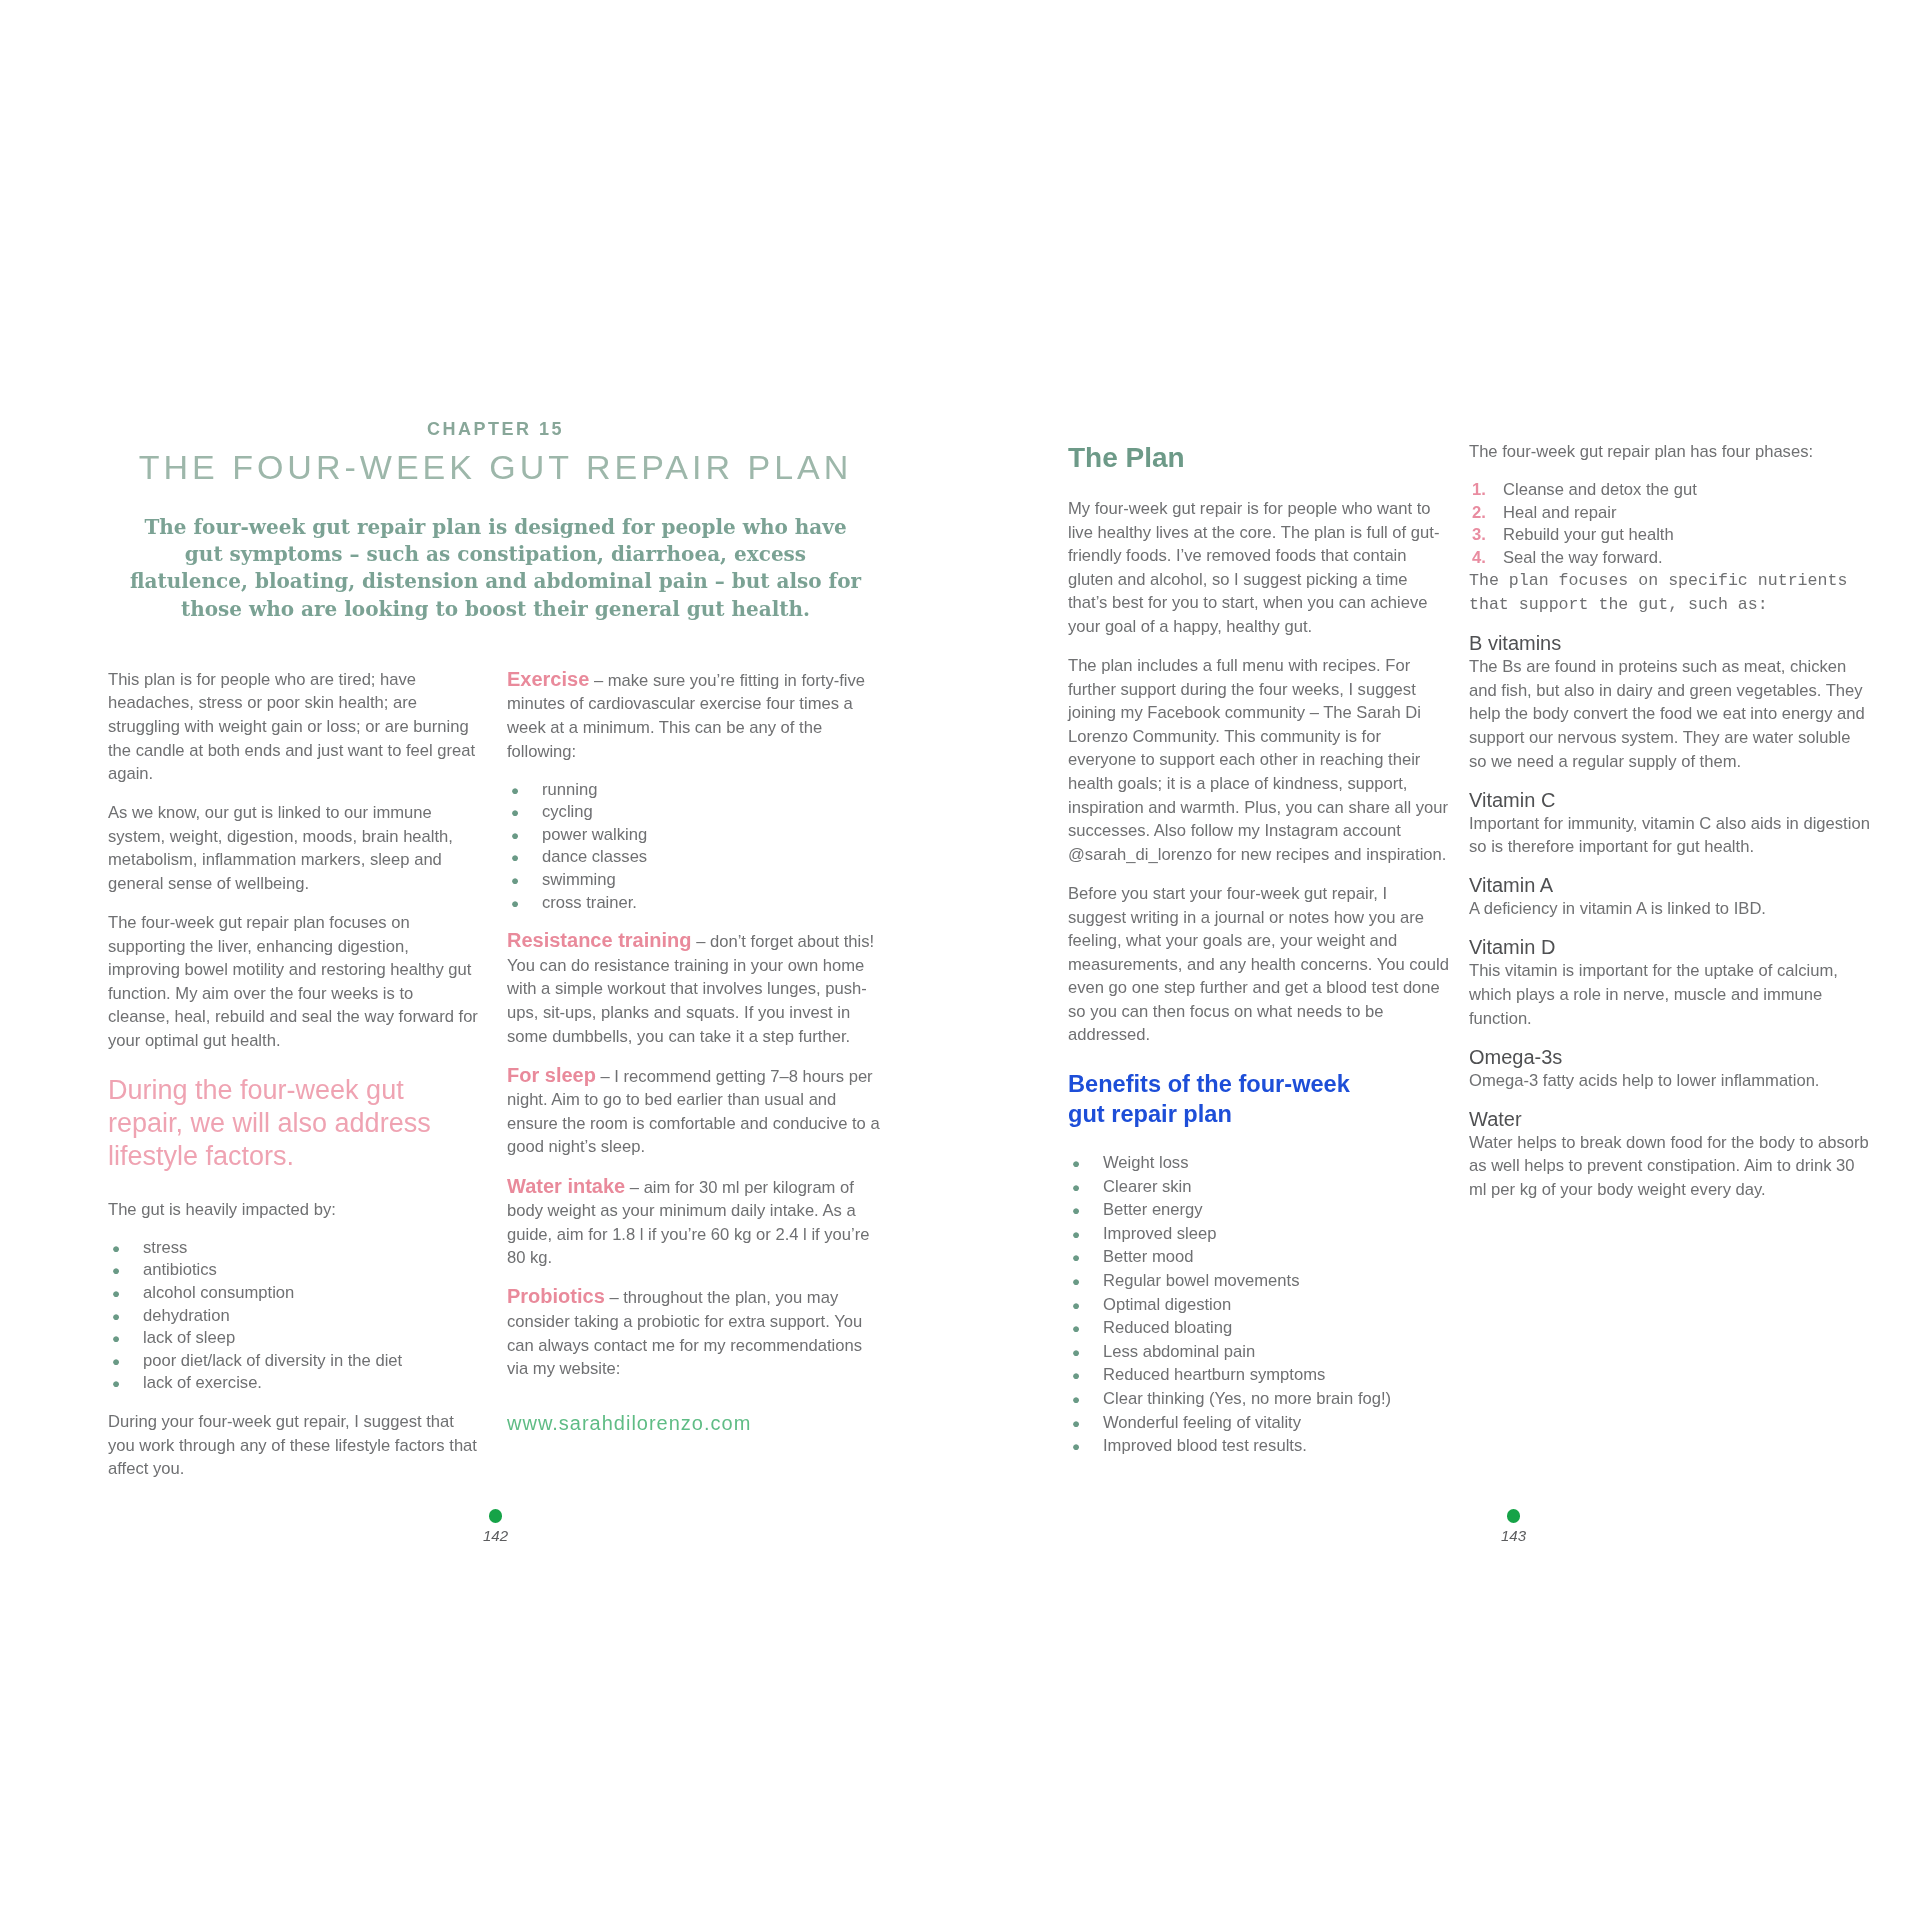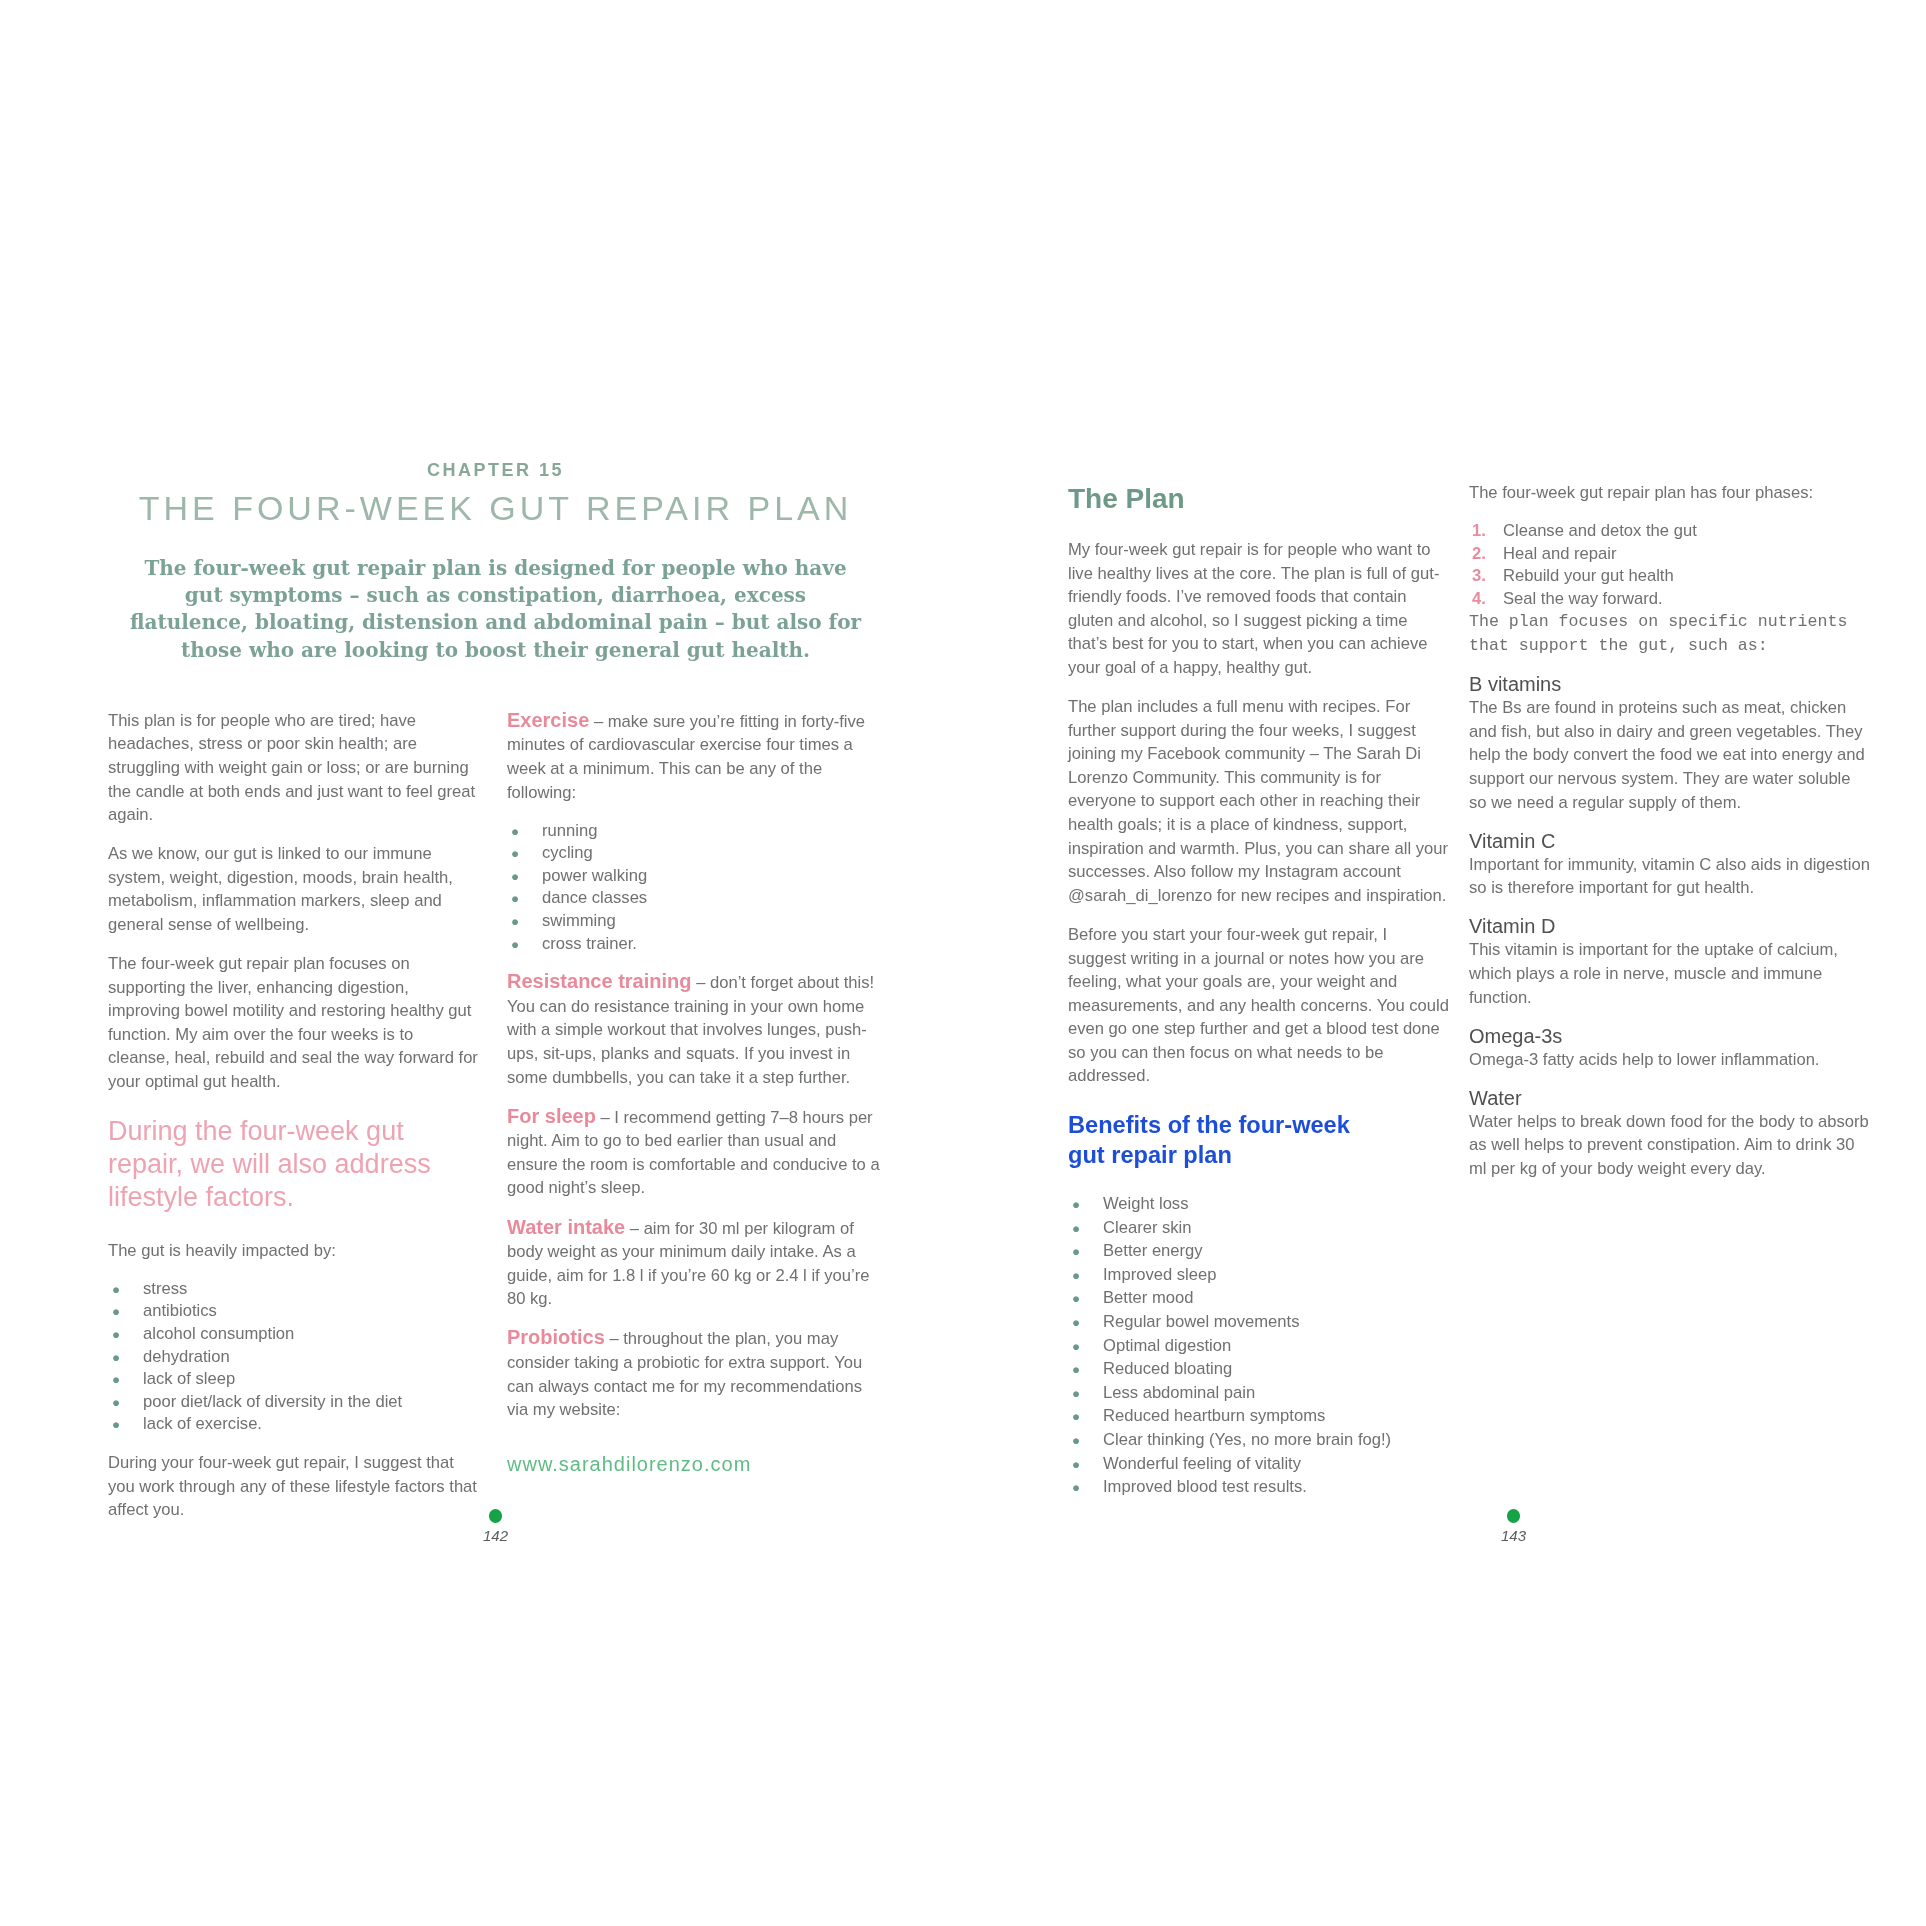--- a/index.html
+++ b/index.html
@@ -1,20 +1,20 @@
 <!DOCTYPE html>
 <html style="font-size:8px"><head>
 <meta charset="utf-8">
 <style>
   html,body{margin:0;padding:0;background:#ffffff;}
   #canvas{
     position:relative;width:1926px;height:1926px;background:#ffffff;
     font-family:"Liberation Sans",sans-serif;color:#6f7072;overflow:hidden;
   }
-  .page{position:absolute;top:419px;margin-top:41px;}
+  .page{position:absolute;top:419px;}
   #left-page{left:108px;width:775px;}
   #right-page{left:1068px;width:803px;}
 
   .chapter{font-size:18px;font-weight:bold;letter-spacing:2.5px;color:#88a799;text-align:center;}
   .title{font-size:34px;font-weight:400;letter-spacing:4px;color:#9db7aa;text-align:center;margin-top:8px;white-space:nowrap;}
   .intro{
     font-family:"DejaVu Serif",serif;font-weight:bold;font-size:20px;line-height:1.36;
     color:#7ba294;text-align:center;width:742px;margin:27px auto 0;
   }
   .cols{display:flex;margin-top:45px;align-items:flex-start;}
@@ -229,20 +229,24 @@
 
         <div>
           <p class="nut-name">B vitamins</p>
           <p class="body nut-text">The Bs are found in proteins such as meat, chicken and fish, but also in dairy and green vegetables. They help the body convert the food we eat into energy and support our nervous system. They are water soluble so we need a regular supply of them.</p>
         </div>
         <div>
           <p class="nut-name">Vitamin C</p>
           <p class="body nut-text">Important for immunity, vitamin C also aids in digestion so is therefore important for gut health.</p>
         </div>
         <div>
+          <p class="nut-name">Vitamin A</p>
+          <p class="body nut-text">A deficiency in vitamin A is linked to IBD.</p>
+        </div>
+        <div>
           <p class="nut-name">Vitamin D</p>
           <p class="body nut-text">This vitamin is important for the uptake of calcium, which plays a role in nerve, muscle and immune function.</p>
         </div>
         <div>
           <p class="nut-name">Omega-3s</p>
           <p class="body nut-text">Omega-3 fatty acids help to lower inflammation.</p>
         </div>
         <div>
           <p class="nut-name">Water</p>
           <p class="body nut-text">Water helps to break down food for the body to absorb as well helps to prevent constipation. Aim to drink 30 ml per kg of your body weight every day.</p>

